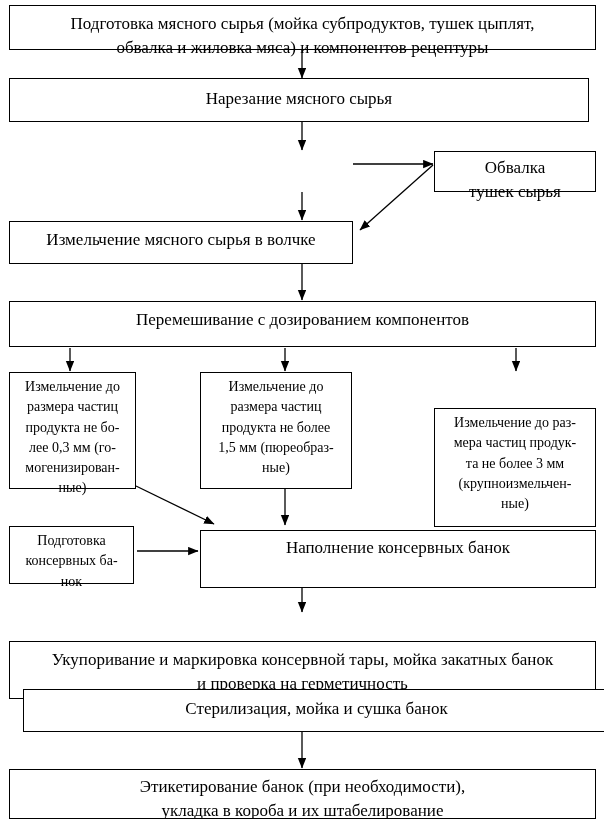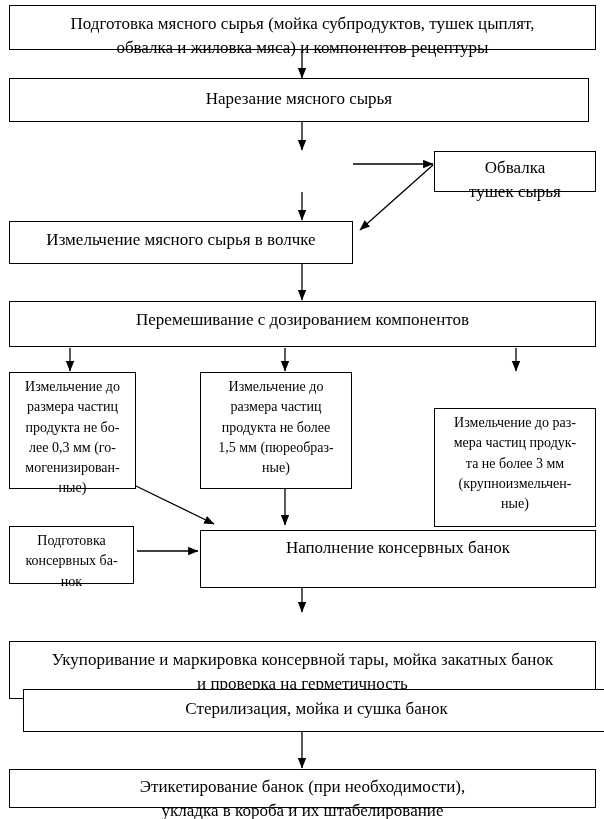--- a/index.html
+++ b/index.html
@@ -124,16 +124,16 @@
 консервных ба-
 нок</div>
 
   <div class="node" style="left:200px; top:530px; width:396px; height:58px; padding-top:5px;">Наполнение консервных банок</div>
 
   <div class="node" style="left:9px; top:613px; width:587px; height:58px; padding-top:6px;margin-top:28px;">Укупоривание и маркировка консервной тары, мойка закатных банок
 и проверка на герметичность</div>
 
   <div class="node" style="left:23px; top:689px; width:587px; height:43px; padding-top:7px;">Стерилизация, мойка и сушка банок</div>
 
-  <div class="node" style="left:9px; top:769px; width:587px; height:39px; padding-top:5px;">Этикетирование банок (при необходимости),
+  <div class="node" style="left:9px; top:769px; width:587px; height:50px; padding-top:5px;">Этикетирование банок (при необходимости),
 укладка в короба и их штабелирование</div>
 
 </div>
 
 </body></html>

